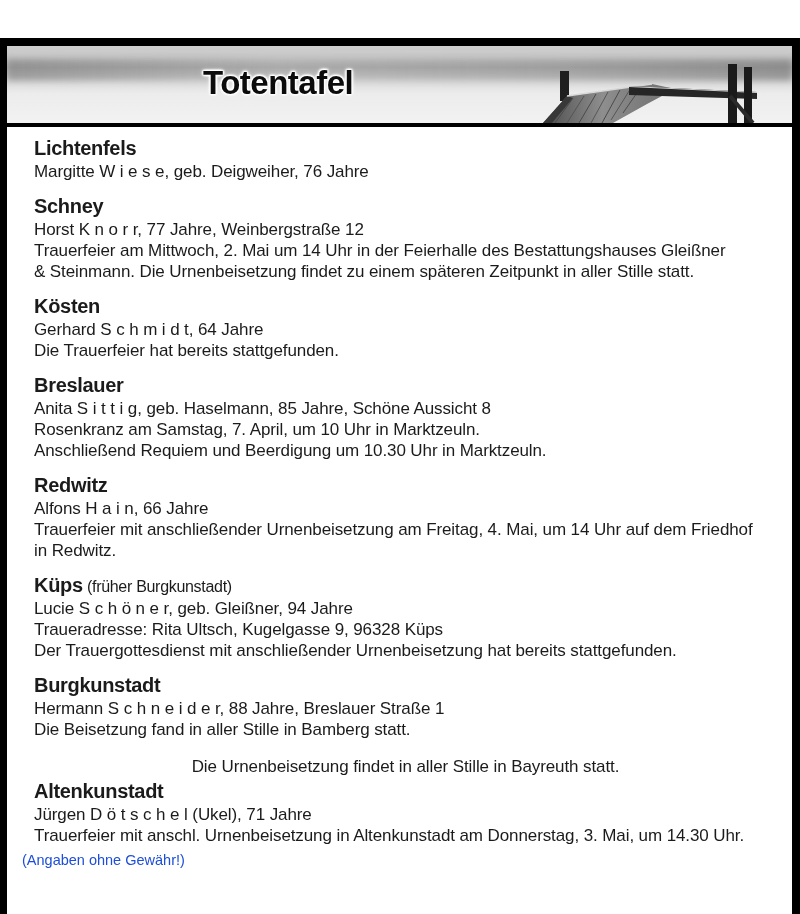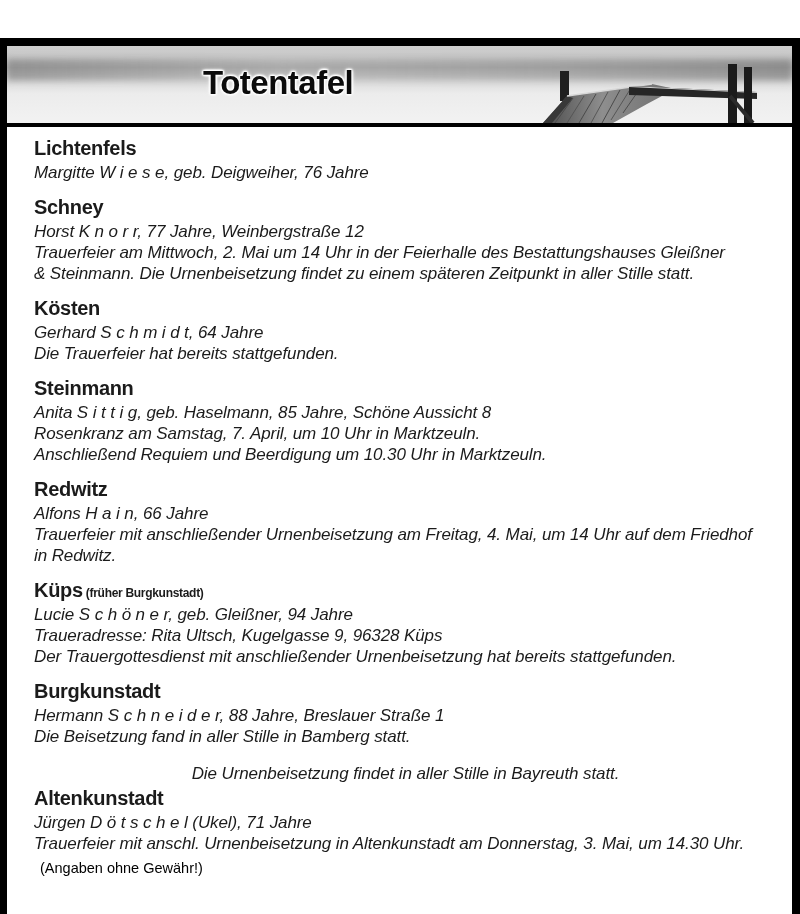--- a/index.html
+++ b/index.html
@@ -22,25 +22,25 @@
          font-size:33px;font-weight:bold;letter-spacing:-.5px;color:#0b0b0b;
          text-shadow:0 0 2px #fff,0 0 3px #fff,0 0 5px #fff,
                      1px 1px 2px #fff,-1px -1px 2px #fff,1px -1px 2px #fff,-1px 1px 2px #fff;}
   .divider{height:4px;background:#000;}
   
   .content{padding:10px 15px 0 27px;color:#1b1b1b;}
   .sec{margin-top:13px;}
   .sec:first-child{margin-top:0;}
   .sec.tight{margin-top:3px;}
   .sec-heading{font-size:20px;font-weight:bold;line-height:22px;letter-spacing:-.3px;}
-  .sec-heading .hs{font-weight:bold;font-size:12px;}
-  .entry{margin-top:0;font-style:italic;}
+  .sec-heading .hs{font-weight:normal;font-size:16px;}
+  .entry{margin-top:0;}
   .entry + .entry{margin-top:16px;text-align:center;}
   .line{font-size:17px;line-height:21px;letter-spacing:-.1px;white-space:nowrap;}
-  .footer{margin-top:5px;padding-left:33px;font-size:14.5px;color:#000000;line-height:18px;}
+  .footer{margin-top:5px;padding-left:15px;font-size:14.5px;color:#1d4ed8;line-height:18px;}
 </style>
 </head>
 <body>
 
 <div class="frame">
 
   <div class="header">
     <div class="horizon-band"></div>
     <svg class="jetty-svg" viewBox="0 0 785 77" preserveAspectRatio="none" xmlns="http://www.w3.org/2000/svg">
       <defs>
@@ -97,21 +97,21 @@
 
     <section class="sec">
       <div class="sec-heading"><span class="hb">Kösten</span><span class="hs"></span></div>
       <div class="entry">
         <div class="line">Gerhard S c h m i d t, 64 Jahre</div>
         <div class="line">Die Trauerfeier hat bereits stattgefunden.</div>
       </div>
     </section>
 
     <section class="sec">
-      <div class="sec-heading"><span class="hb">Steinmann</span><span class="hs"></span></div>
+      <div class="sec-heading"><span class="hb">Breslauer</span><span class="hs"></span></div>
       <div class="entry">
         <div class="line">Anita S i t t i g, geb. Haselmann, 85 Jahre, Schöne Aussicht 8</div>
         <div class="line">Rosenkranz am Samstag, 7. April, um 10 Uhr in Marktzeuln.</div>
         <div class="line">Anschließend Requiem und Beerdigung um 10.30 Uhr in Marktzeuln.</div>
       </div>
     </section>
 
     <section class="sec">
       <div class="sec-heading"><span class="hb">Redwitz</span><span class="hs"></span></div>
       <div class="entry">

